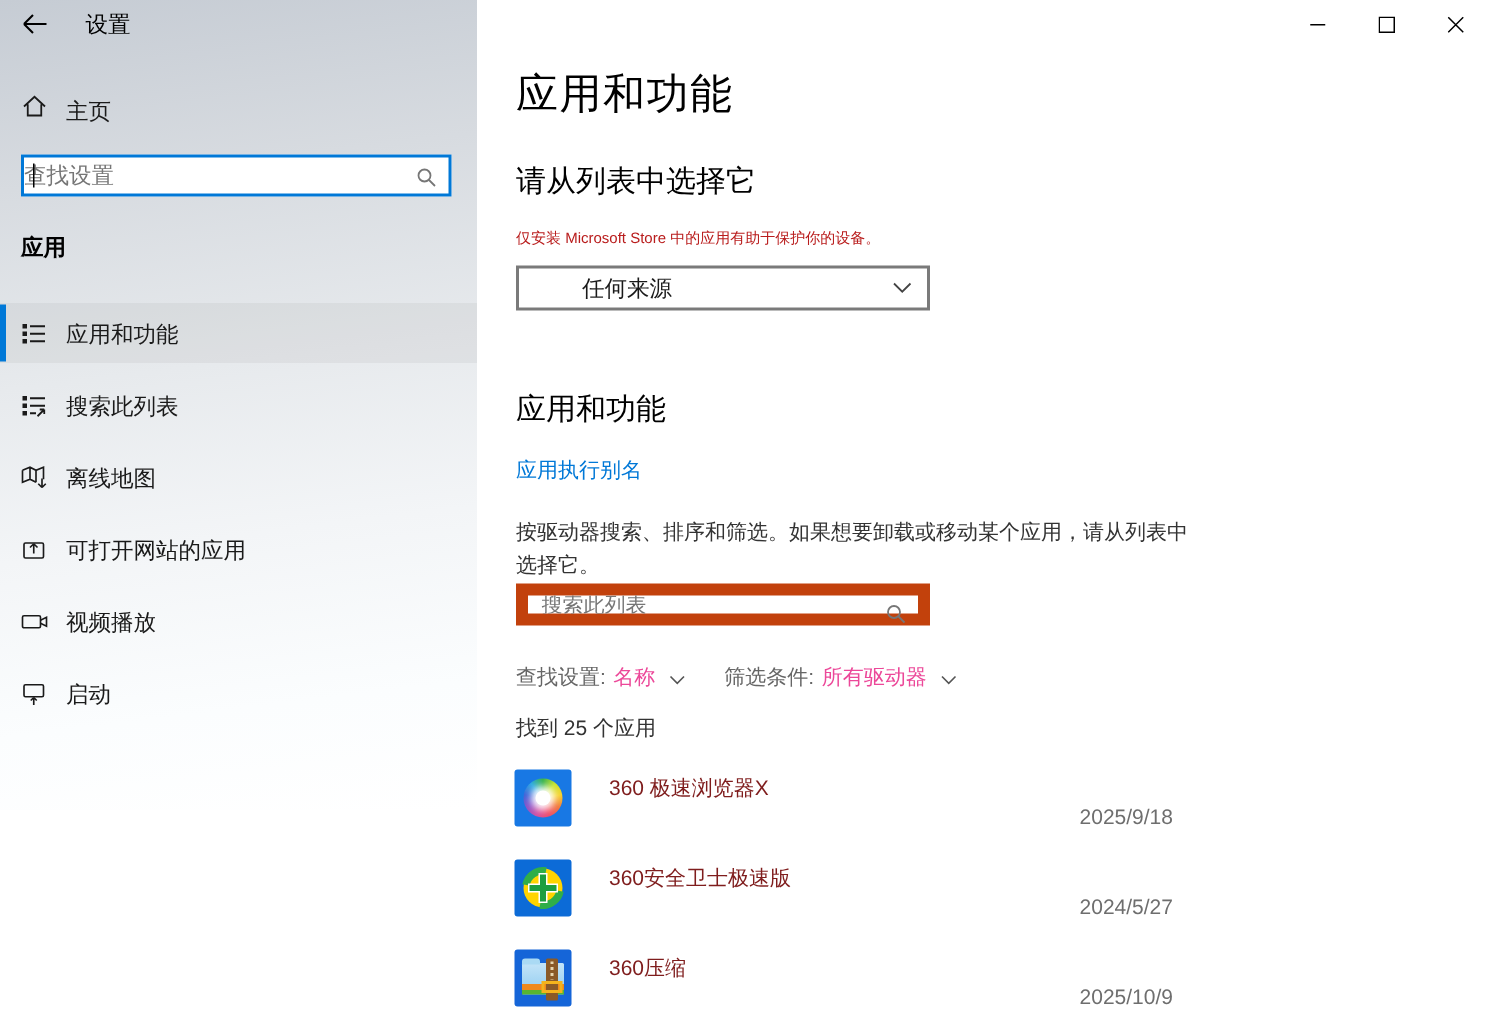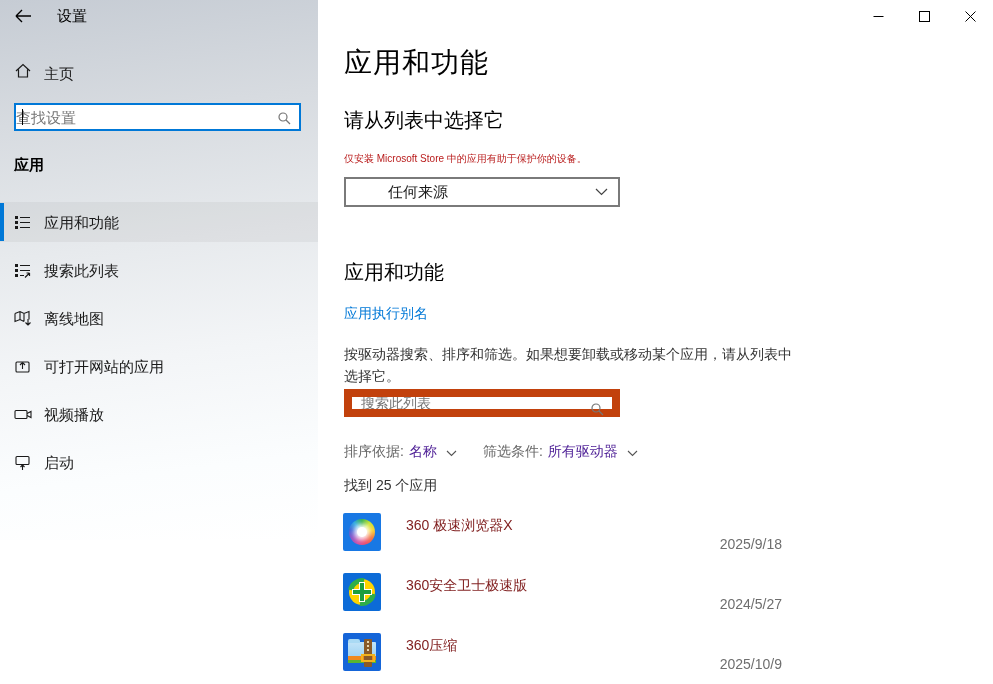--- a/index.html
+++ b/index.html
@@ -49,21 +49,21 @@
   .alias-link { position:absolute; left:26px; top:305px; font-size:14px; color:#0078d7; cursor:pointer; }
   .para { position:absolute; left:26px; top:343px; width:452px; font-size:14px; line-height:22px; color:#333; }
 
   .list-search { position:absolute; left:26px; top:389px; width:276px; height:28px; background:#fff; border:8px solid #c2410c; }
   .list-search input { position:absolute; left:0; top:0; width:100%; height:100%; border:0; outline:none; padding-left:9px; font-size:14px; font-family:inherit; color:#1a1a1a; background:transparent; }
   .list-search input::placeholder { color:#767676; opacity:1; }
   .list-search .mag { top:5px; }
 
   .sortrow { position:absolute; left:26px; top:443px; font-size:14px; display:flex; align-items:center; }
   .dd-label { color:#666; }
-  .dd-value { color:#4c1d95; margin-left:5px;font-family:Liberation Mono, monospace; }
+  .dd-value { color:#ec4899; margin-left:5px;font-family:Liberation Mono, monospace; }
   .dd-chev { margin-left:9px; margin-top:2px; }
   .filter-group { margin-left:26px; display:flex; align-items:center; }
   .sortrow .ctl { display:flex; align-items:center; cursor:pointer; }
 
   .count-text { position:absolute; left:26px; top:477px; font-size:14px; color:#333; }
 
   .app-row { position:absolute; left:24px; width:440px; height:56px; cursor:pointer; }
   .app-row .app-name { position:absolute; left:64px; top:6px; font-size:14px; color:#7f1d1d; }
   .app-date { position:absolute; width:120px; text-align:right; right:211px; font-size:14px; color:#6e6e6e; }
 
@@ -244,21 +244,21 @@
     <span class="mag">
       <svg width="14" height="14" viewBox="0 0 14 14">
           <circle cx="6" cy="6" r="4" stroke="#767676" stroke-width="1.2" fill="none"></circle>
           <path d="M9 9 L13 13" stroke="#767676" stroke-width="1.2"></path>
         </svg>
     </span>
   </div>
 
   <div class="sortrow">
     <div class="ctl">
-      <span class="dd-label">排序依据:</span>
+      <span class="dd-label">查找设置:</span>
       <span class="dd-value">名称</span>
       <span class="dd-chev">
         <svg width="11" height="7" viewBox="0 0 11 7">
             <path d="M1 1 L5.5 5.5 L10 1" stroke="#555" stroke-width="1.1" fill="none"></path>
           </svg>
       </span>
     </div>
     <div class="ctl filter-group">
       <span class="dd-label">筛选条件:</span>
       <span class="dd-value">所有驱动器</span>

